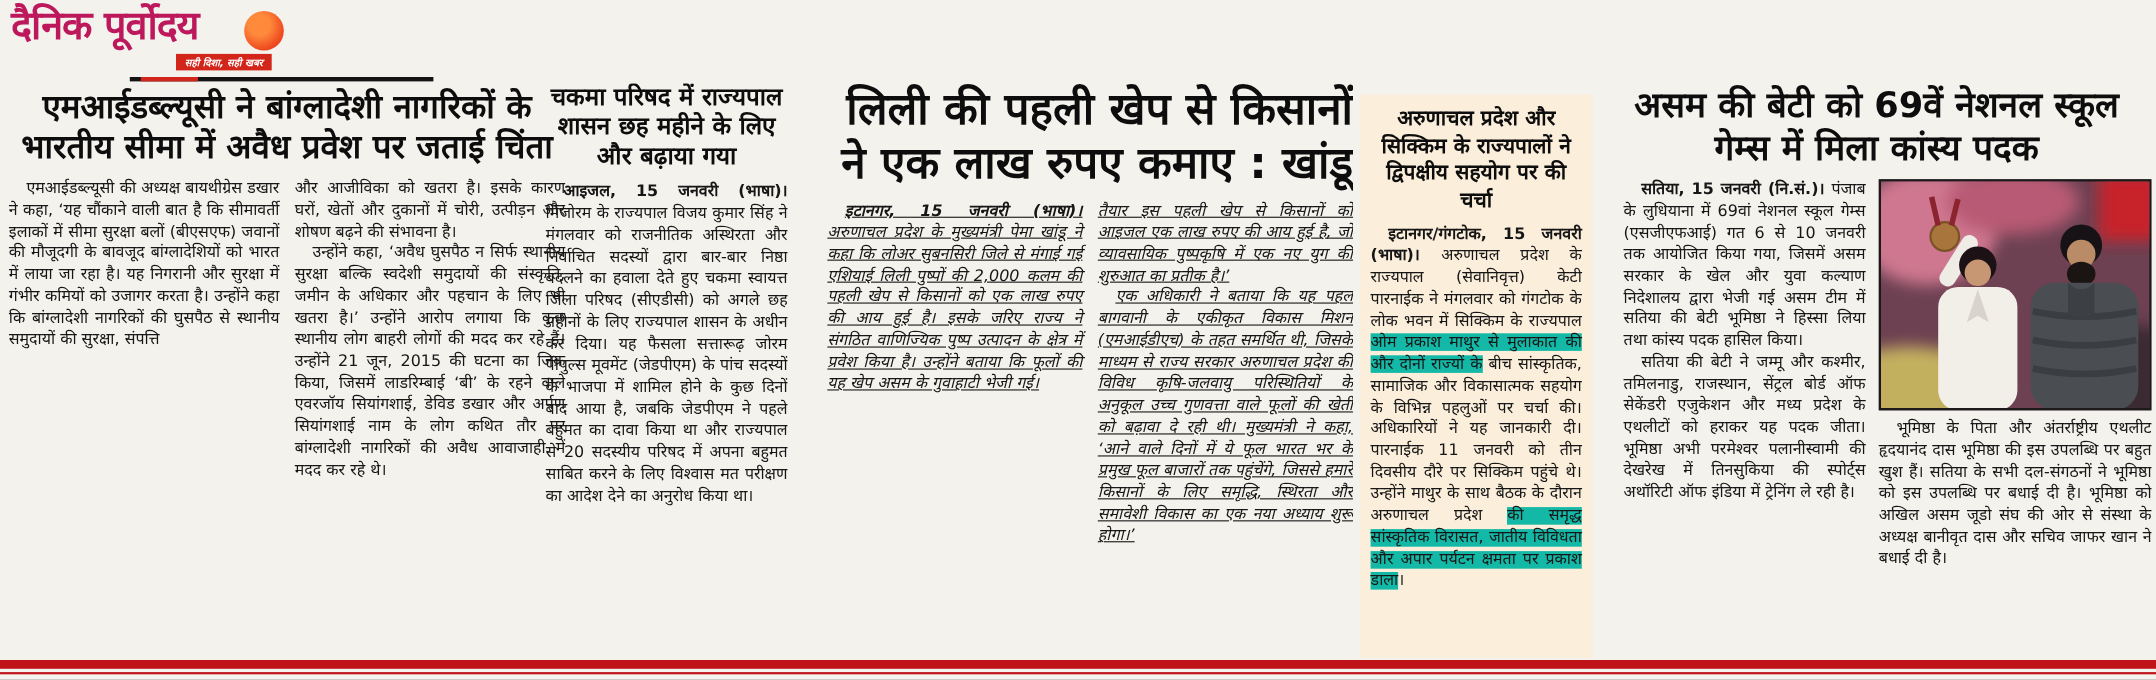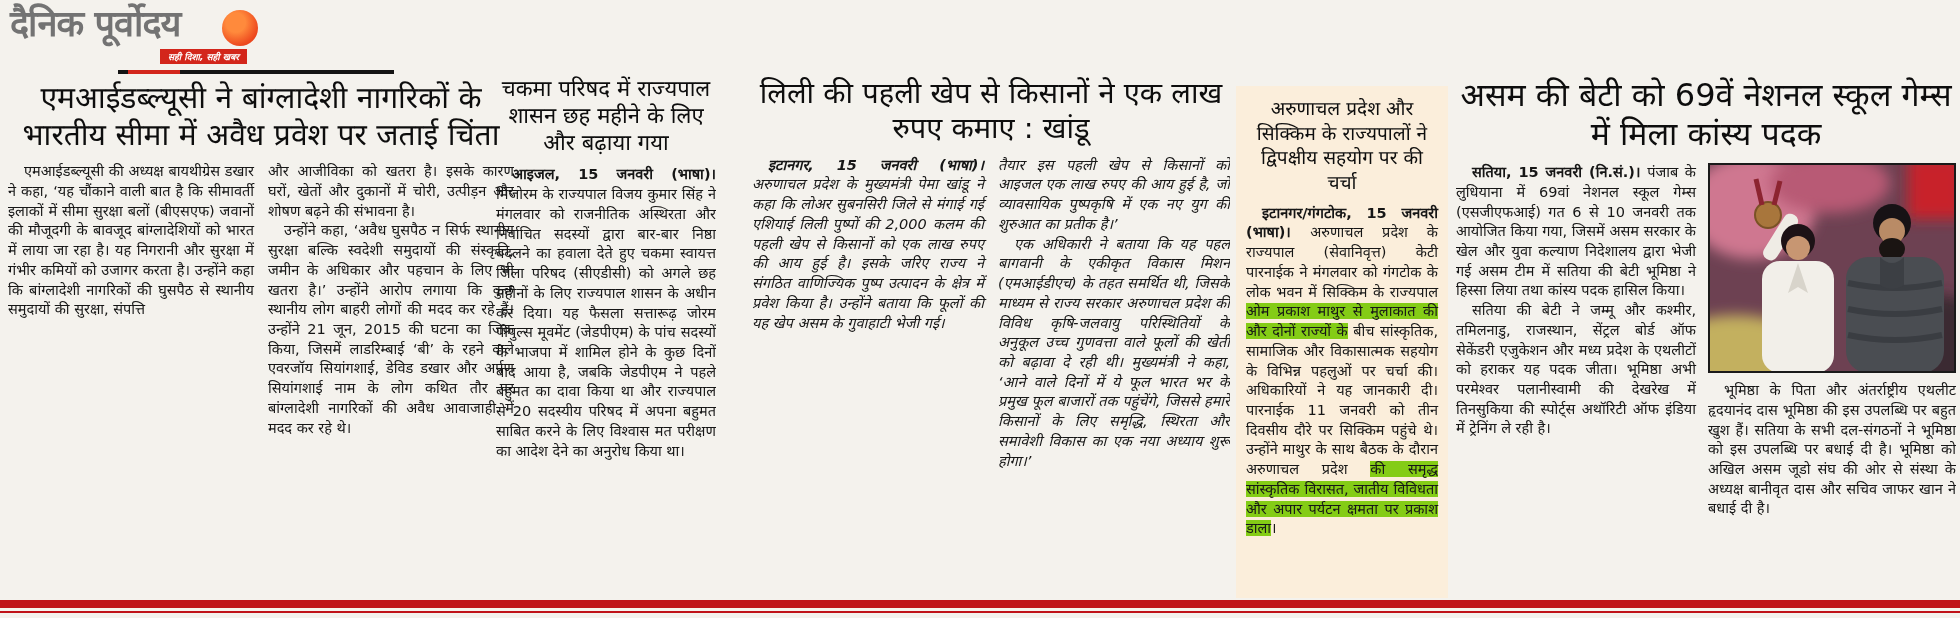--- a/index.html
+++ b/index.html
@@ -5,48 +5,48 @@
   html,body{margin:0;padding:0;background:#888;}
   .page{
     position:relative;width:1960px;height:618px;overflow:hidden;
     background:#f4f2ed;
     font-family:"DejaVu Sans",sans-serif;color:#161616;
   }
   
   .masthead{position:absolute;left:10px;top:2px;width:400px;height:72px;}
   .logo-sun{position:absolute;left:212px;top:8px;width:36px;height:36px;border-radius:50%;
     background:radial-gradient(circle at 38% 35%,#ff8a3c 0 30%,#ee4a1f 70%,#d83414);z-index:1;}
-  .logo-text{position:relative;z-index:2;font-size:36px;font-weight:bold;color:#737373;
+  .logo-text{position:relative;z-index:2;font-size:36px;font-weight:bold;color:#be185d;
     letter-spacing:-1px;white-space:nowrap;line-height:1.2;}
   .tagline{position:absolute;left:150px;top:47px;z-index:3;background:#d3261b;color:#ffffff;
     font-size:9px;font-weight:bold;font-style:italic;padding:1px 8px;white-space:nowrap;}
   .logo-rule{position:absolute;left:118px;top:70px;width:276px;height:4px;background:#141414;}
   .logo-rule-red{position:absolute;left:128px;top:70px;width:52px;height:4px;background:#d3261b;z-index:2;}
   
   .article{position:absolute;overflow:hidden;box-sizing:border-box;}
-  .hl-title{font-weight:normal;text-align:center;line-height:1.22;color:#0d0d0d;margin:0 0 9px 0;}
+  .hl-title{font-weight:bold;text-align:center;line-height:1.22;color:#0d0d0d;margin:0 0 9px 0;}
   .cols{display:flex;gap:14px;}
   .col{flex:1;min-width:0;text-align:justify;}
   .article p{margin:0;text-indent:16px;font-size:14.5px;line-height:1.36;}
   .dl{font-weight:bold;}
-  .italic-body p{font-style:italic;}
+  .italic-body p{font-style:italic;text-decoration:underline;}
   #a1{left:8px;top:80px;width:506px;height:518px;}
   #a1 .hl-title{font-size:30px;}
   #a2{left:496px;top:76px;width:220px;height:522px;}
   #a2 .hl-title{font-size:22px;}
   #a3{left:752px;top:76px;width:478px;height:522px;}
-  #a3 .hl-title{font-size:29px;}
+  #a3 .hl-title{font-size:40px;text-align:right;}
   #a4{left:1236px;top:86px;width:212px;height:512px;background:#fbeedb;padding:10px 10px;}
   #a4 .hl-title{font-size:19px;line-height:1.3;}
   #a4 .col{text-align:justify;}
-  .hl{background:#84cc16;}
+  .hl{background:#14b8a6;}
   #a5{left:1456px;top:76px;width:500px;height:522px;}
   #a5 .hl-title{font-size:32px;}
   .a5-body{display:flex;gap:12px;}
-  .a5-left{width:240px;text-align:justify;}
+  .a5-left{width:240px;text-align:justify;margin-left:20px;}
   .a5-right{width:248px;}
   .photo{width:244px;height:206px;border:2px solid #1a1a1a;background:#50303f;margin:0 0 8px 0;}
   .photo svg{display:block;width:100%;height:100%;}
   .a5-right .text{text-align:justify;}
   
   .bottom-rule{position:absolute;left:0;top:600px;width:1960px;height:8px;background:#c01319;}
   .bottom-rule-2{position:absolute;left:0;top:611px;width:1960px;height:2px;background:#c01319;}
 </style>
 </head>
 <body>

